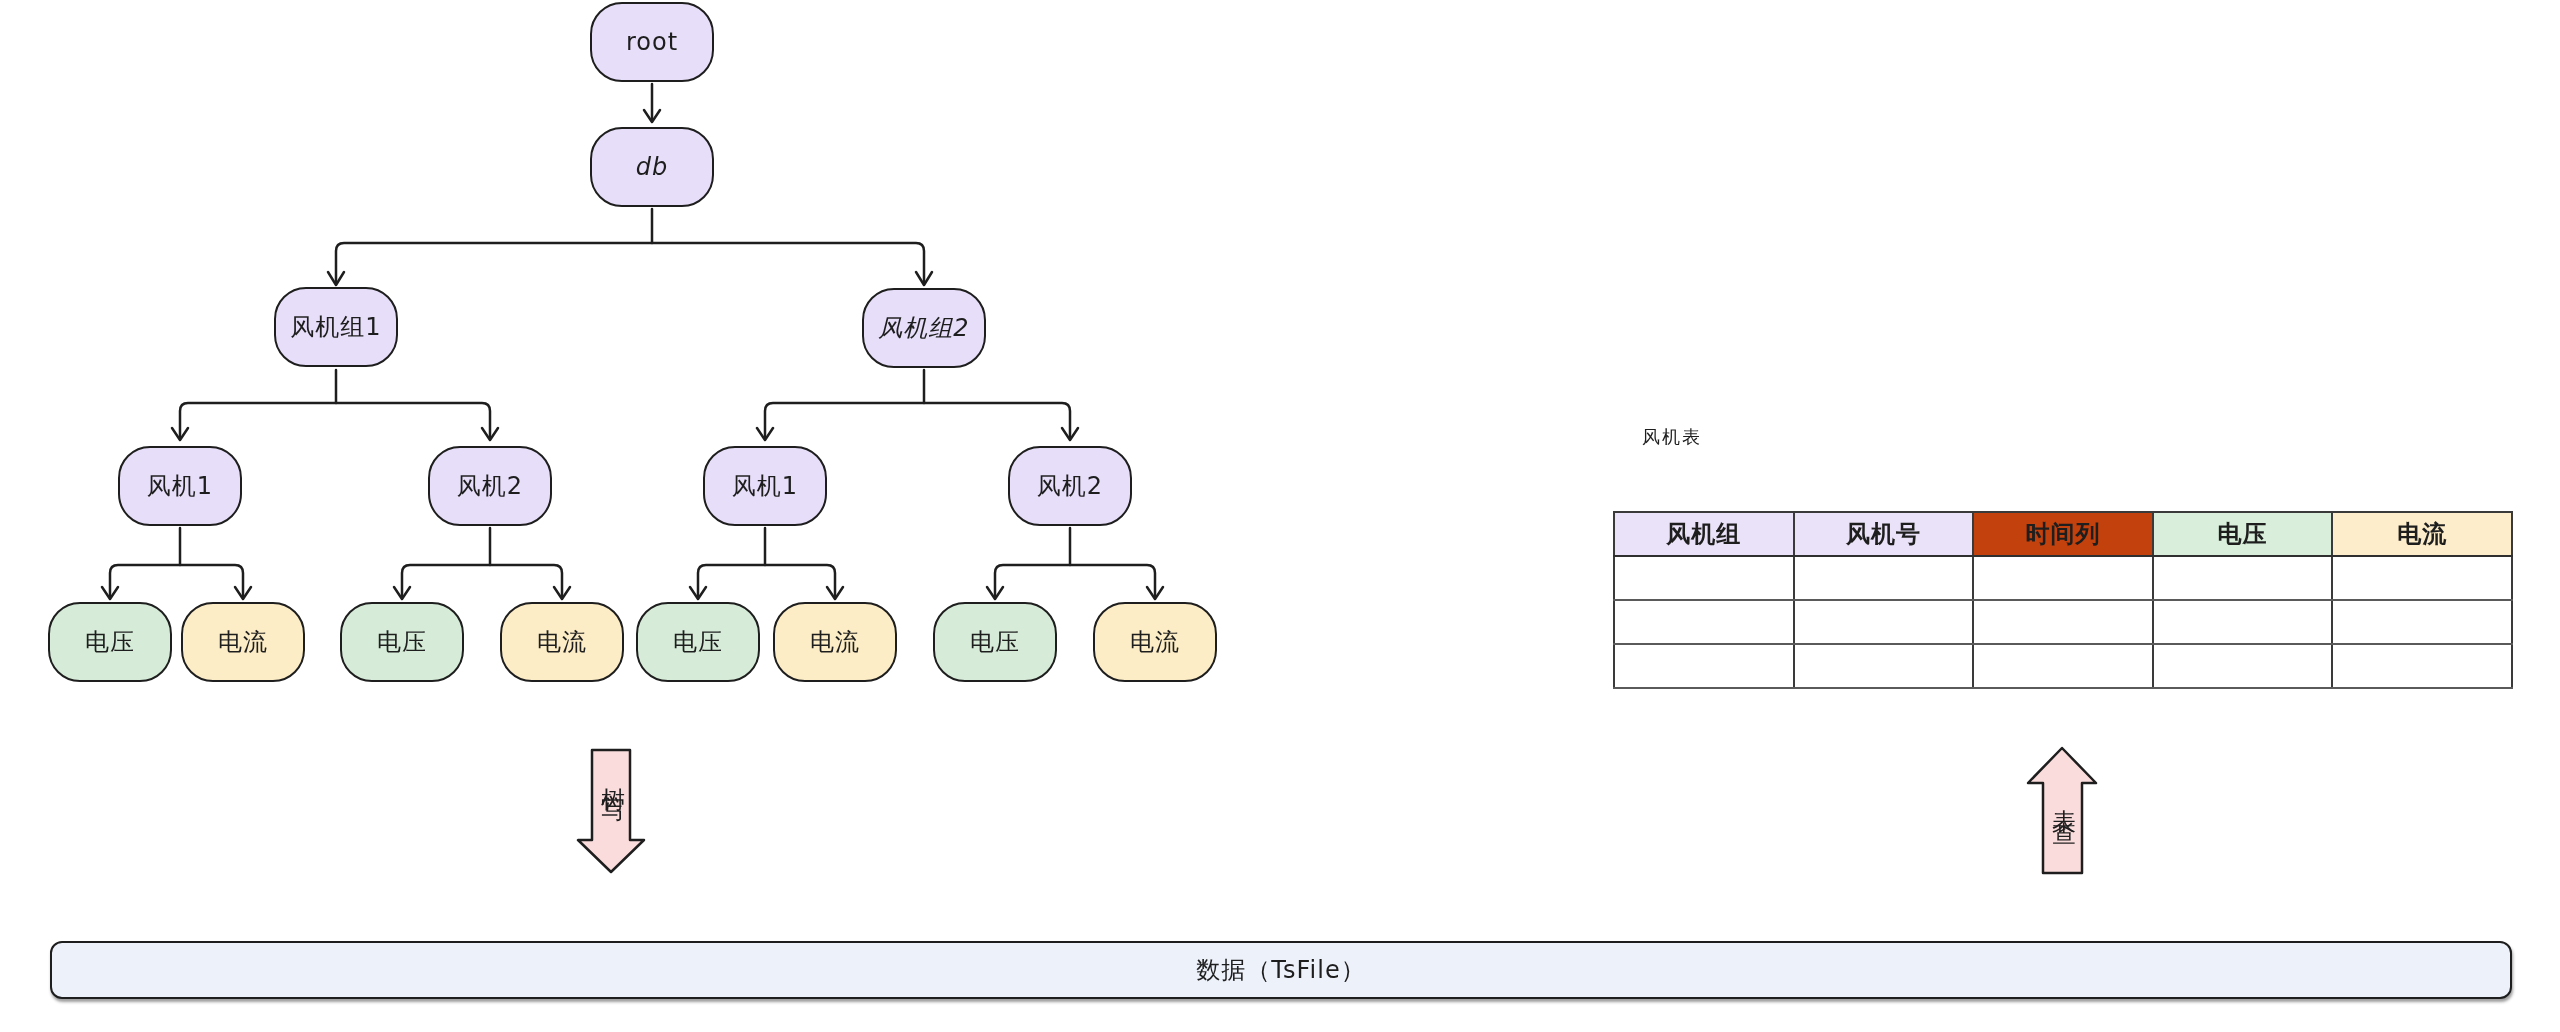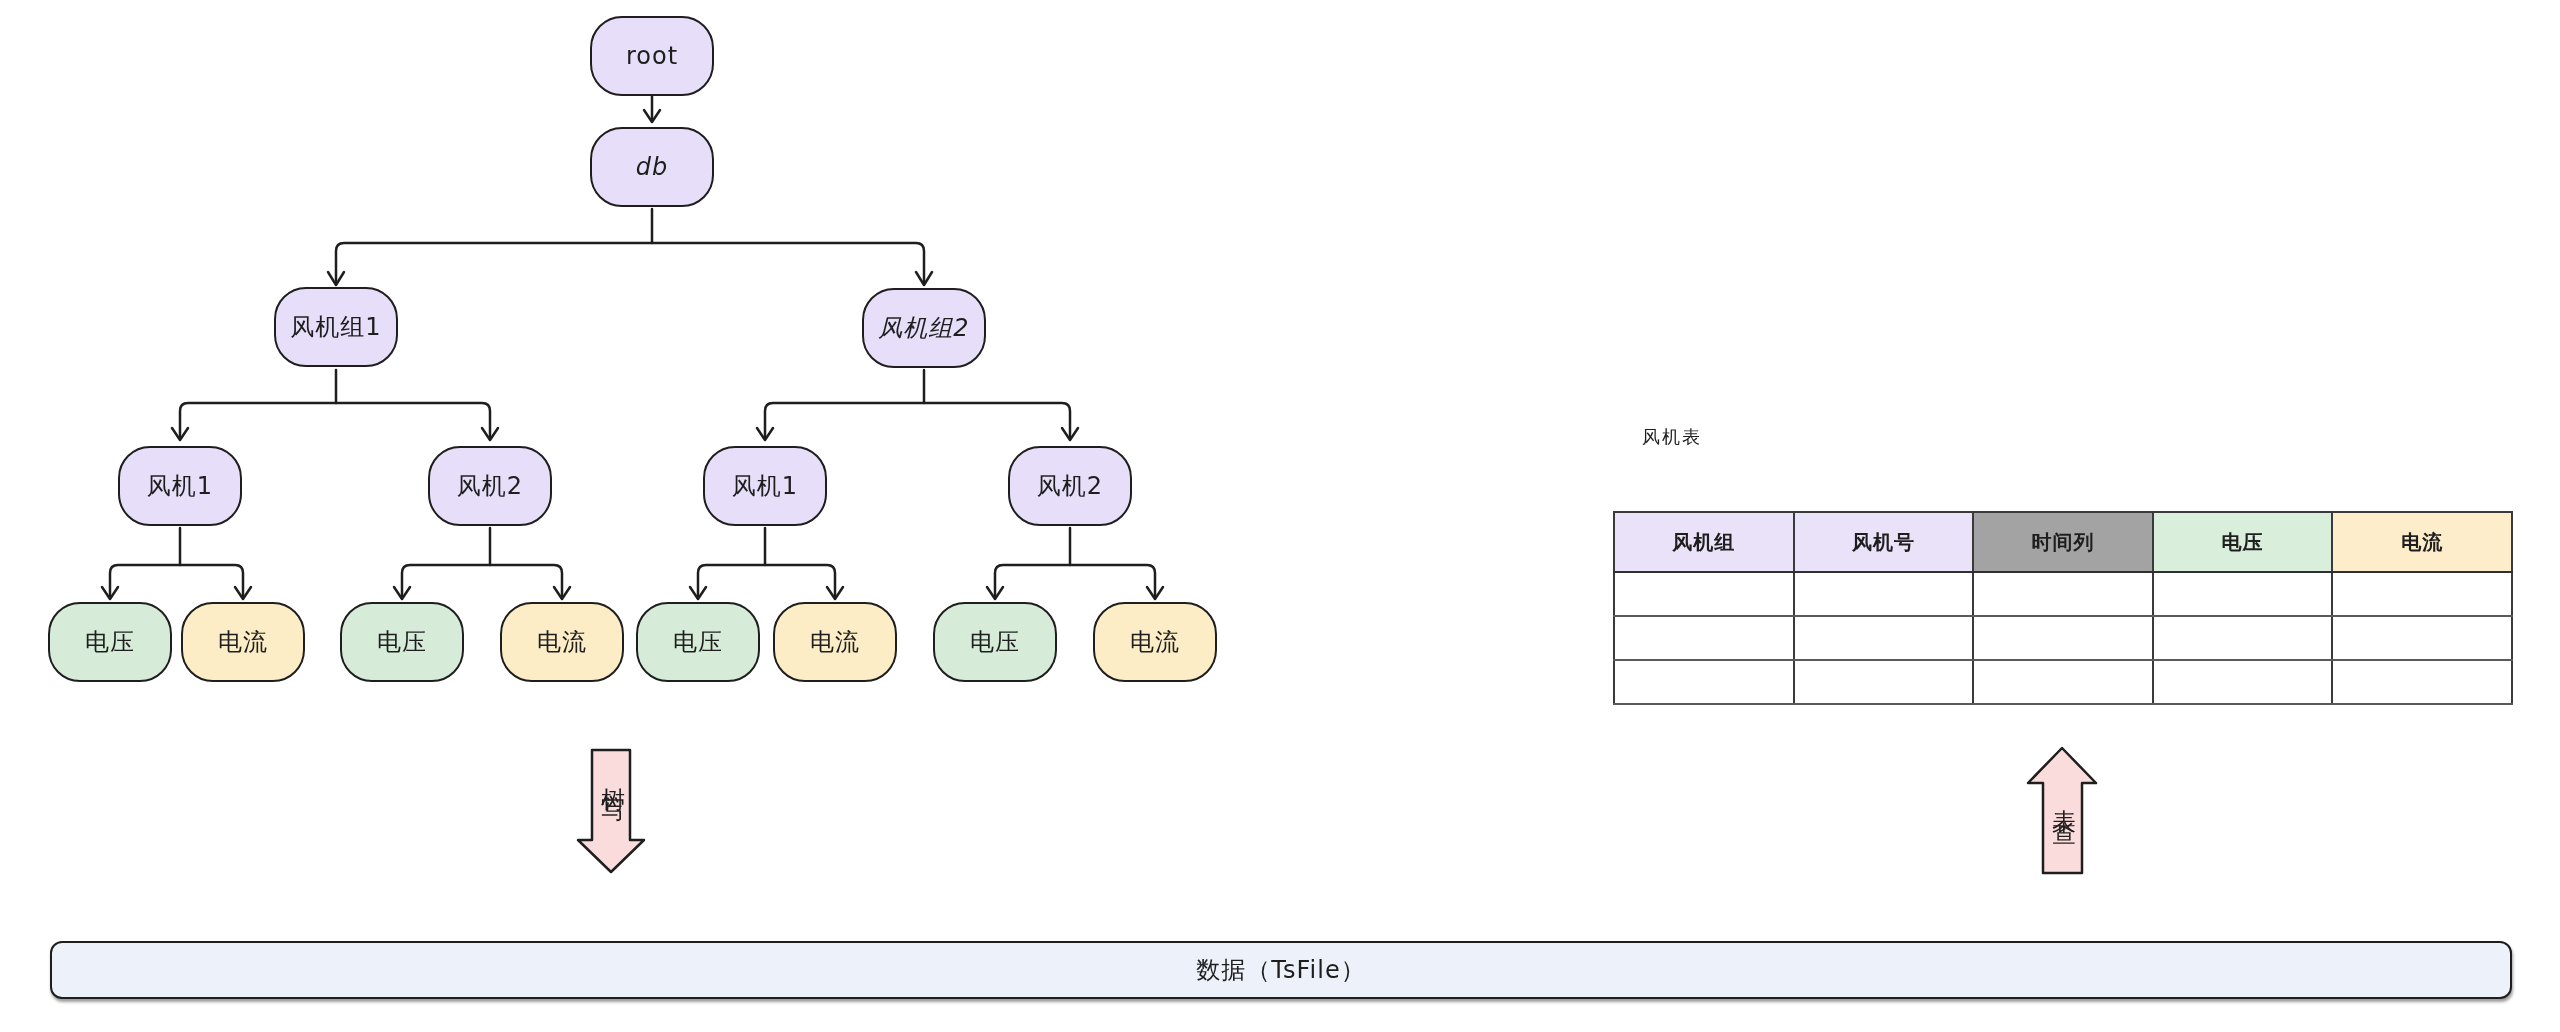--- a/index.html
+++ b/index.html
@@ -33,29 +33,29 @@
 
   
   .table-title{position:absolute;left:1642px;top:425px;font-size:18px;letter-spacing:2px;}
   .fan-table{
     position:absolute;left:1613px;top:511px;width:900px;
     border-collapse:collapse;table-layout:fixed;
     border:2.5px solid #2f2f2f;
   }
   .fan-table th{
     height:42px;border:2px solid #3a3a3a;border-bottom:2.5px solid #2f2f2f;
-    font-size:20px;font-weight:bold;letter-spacing:1px;padding:8px;text-align:center;
+    font-size:24px;font-weight:bold;letter-spacing:1px;padding:0;text-align:center;
   }
   .fan-table td{
     height:42px;border-left:2px solid #3a3a3a;border-right:2px solid #3a3a3a;
     border-top:2px solid #5a5a5a;border-bottom:2px solid #5a5a5a;
     background:#ffffff;padding:0;
   }
   .col-purple{background:#eae2f8;}
-  .col-blue{background:#a3a3a3;}
+  .col-blue{background:#c2410c;}
   .col-green{background:#d9efdb;}
   .col-yellow{background:#fdedca;}
 
   
   .storage-bar{
     position:absolute;left:50px;top:941px;width:2462px;height:58px;
     background:#edf1fa;border:2.5px solid #1e1e1e;border-radius:12px;
     display:flex;align-items:center;justify-content:center;
     font-size:24px;letter-spacing:1px;box-sizing:border-box;
     box-shadow:1px 3px 3px rgba(40,40,40,0.45);
@@ -105,21 +105,21 @@
       <path d="M987 587 L995 599 L1003 587"></path>
       <path d="M1147 587 L1155 599 L1163 587"></path>
     </g>
 
     <g stroke="#1e1e1e" stroke-width="2.5" fill="#fbdcdc" stroke-linejoin="round">
       <polygon points="592,750 630,750 630,840 644,840 611,872 578,840 592,840"></polygon>
       <polygon points="2062,748 2096,783 2082,783 2082,873 2043,873 2043,783 2028,783"></polygon>
     </g>
   </svg>
 
-  <div class="node node-purple" style="left:590px;top:16px;justify-content:center;">
+  <div class="node node-purple" style="left:590px;top:2px;justify-content:center;">
       <span>root</span>
     </div>
   <div class="node node-purple" style="left:590px;top:127px;font-style:italic;">
       <span>db</span>
     </div>
   <div class="node node-purple" style="left:274px;top:287px;">
       <span>风机组1</span>
     </div>
   <div class="node node-purple" style="left:862px;top:288px;font-style:italic;">
       <span>风机组2</span>

